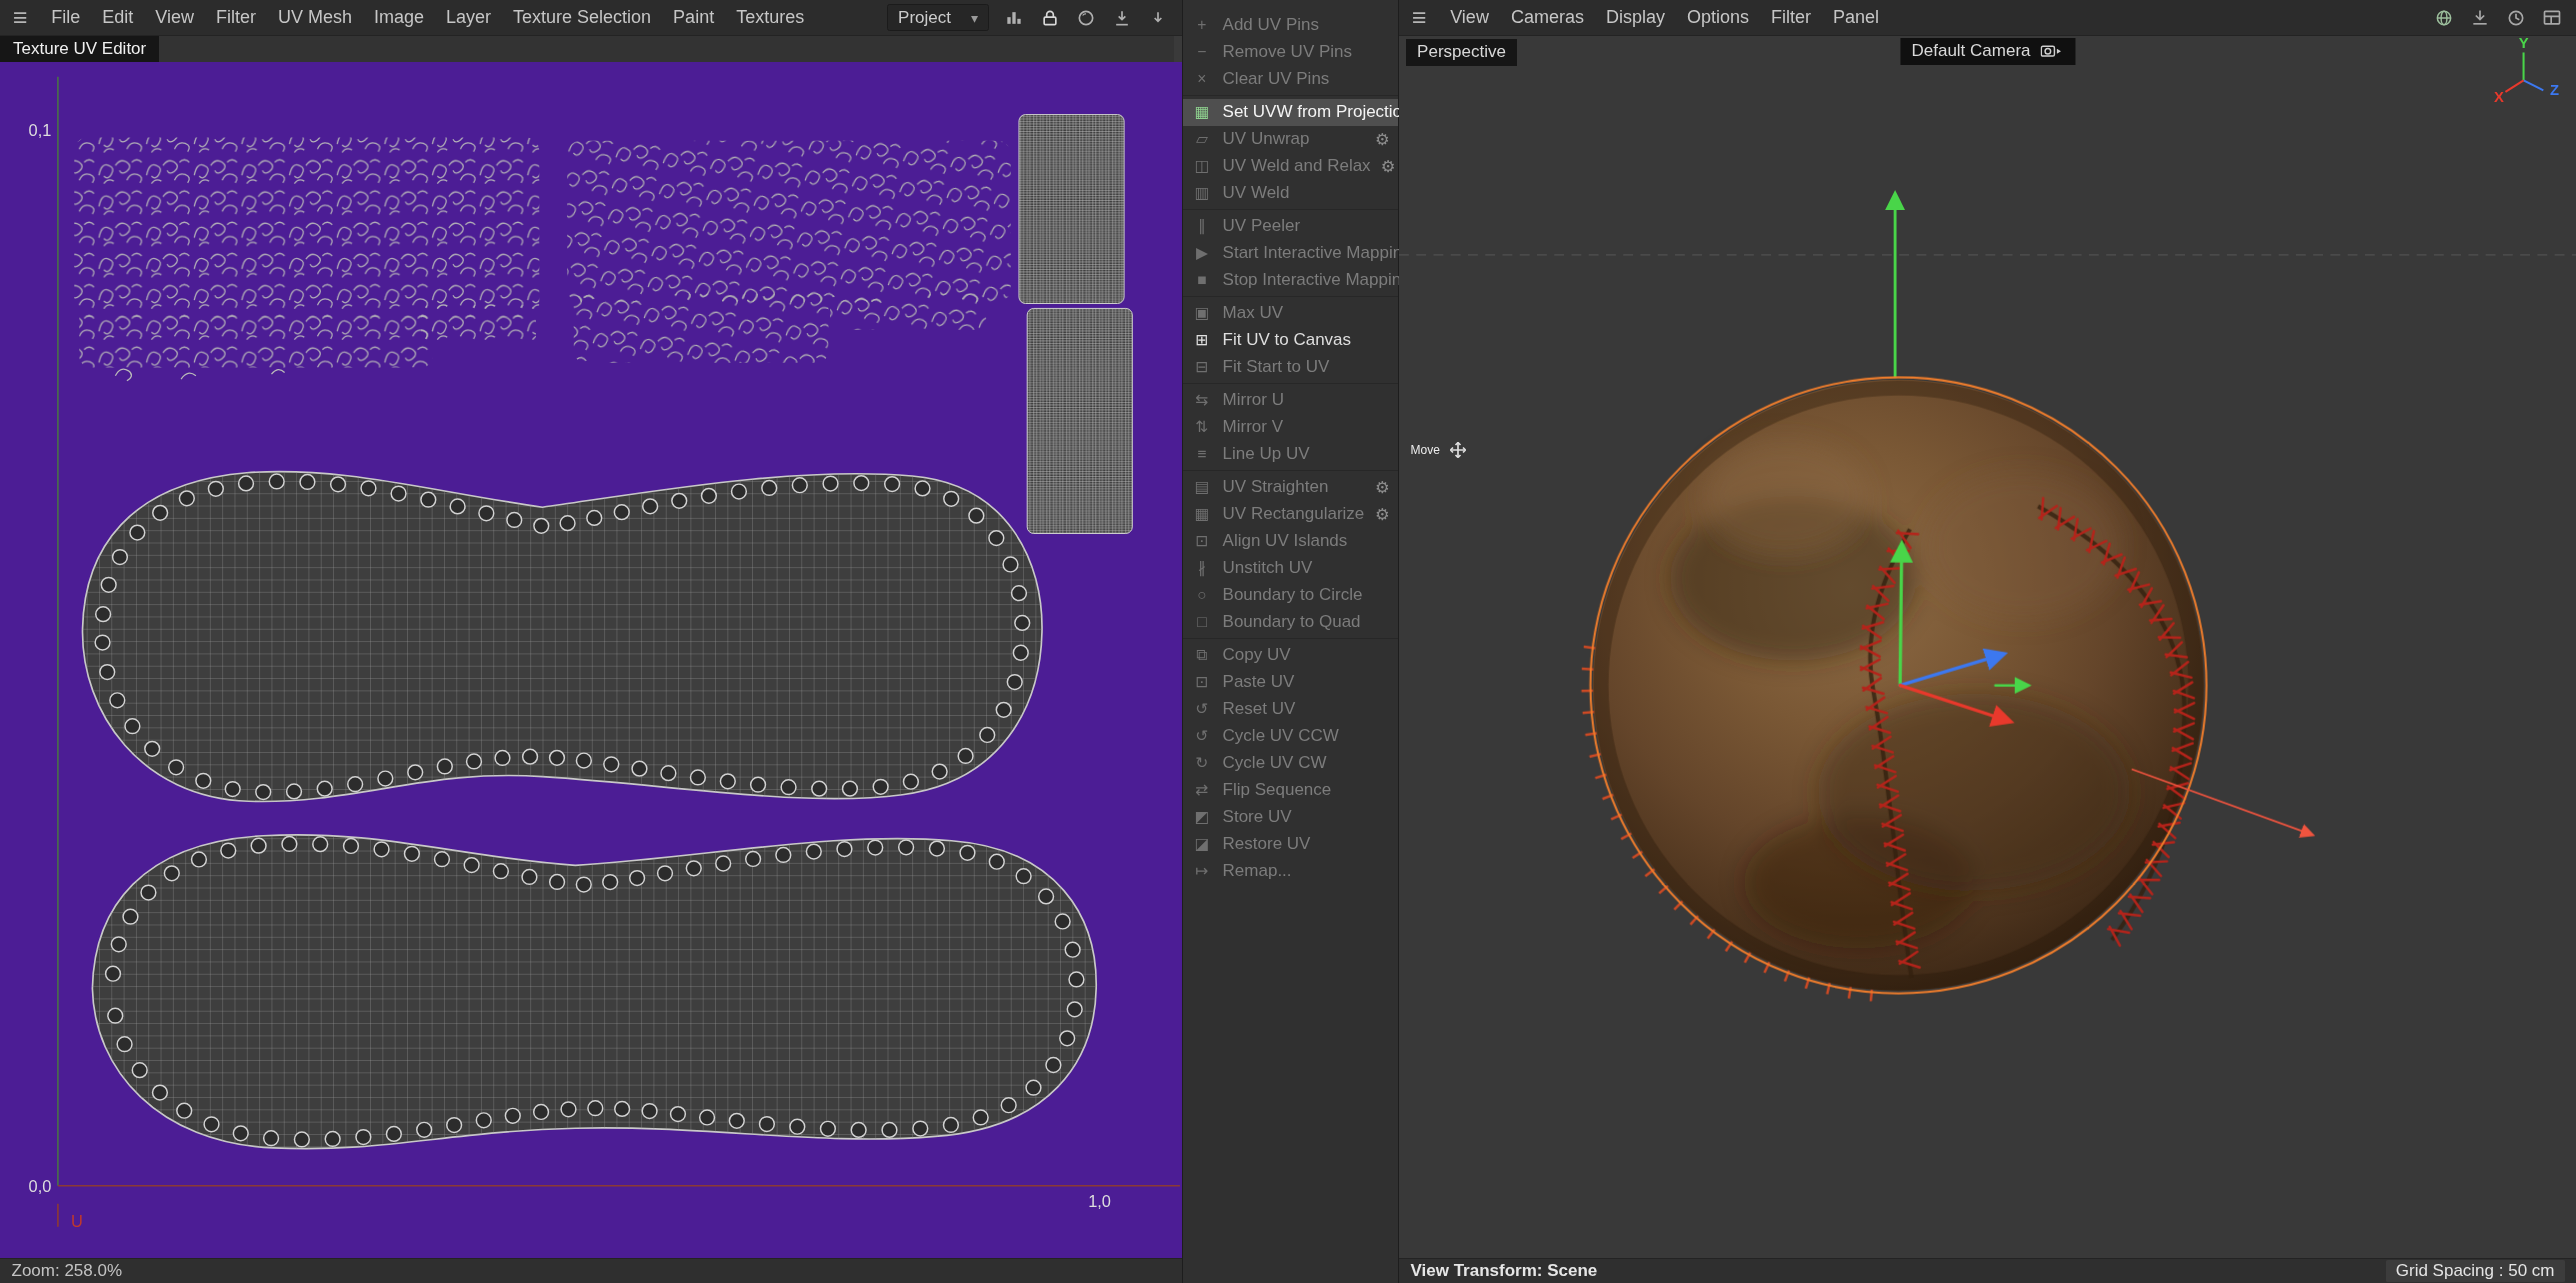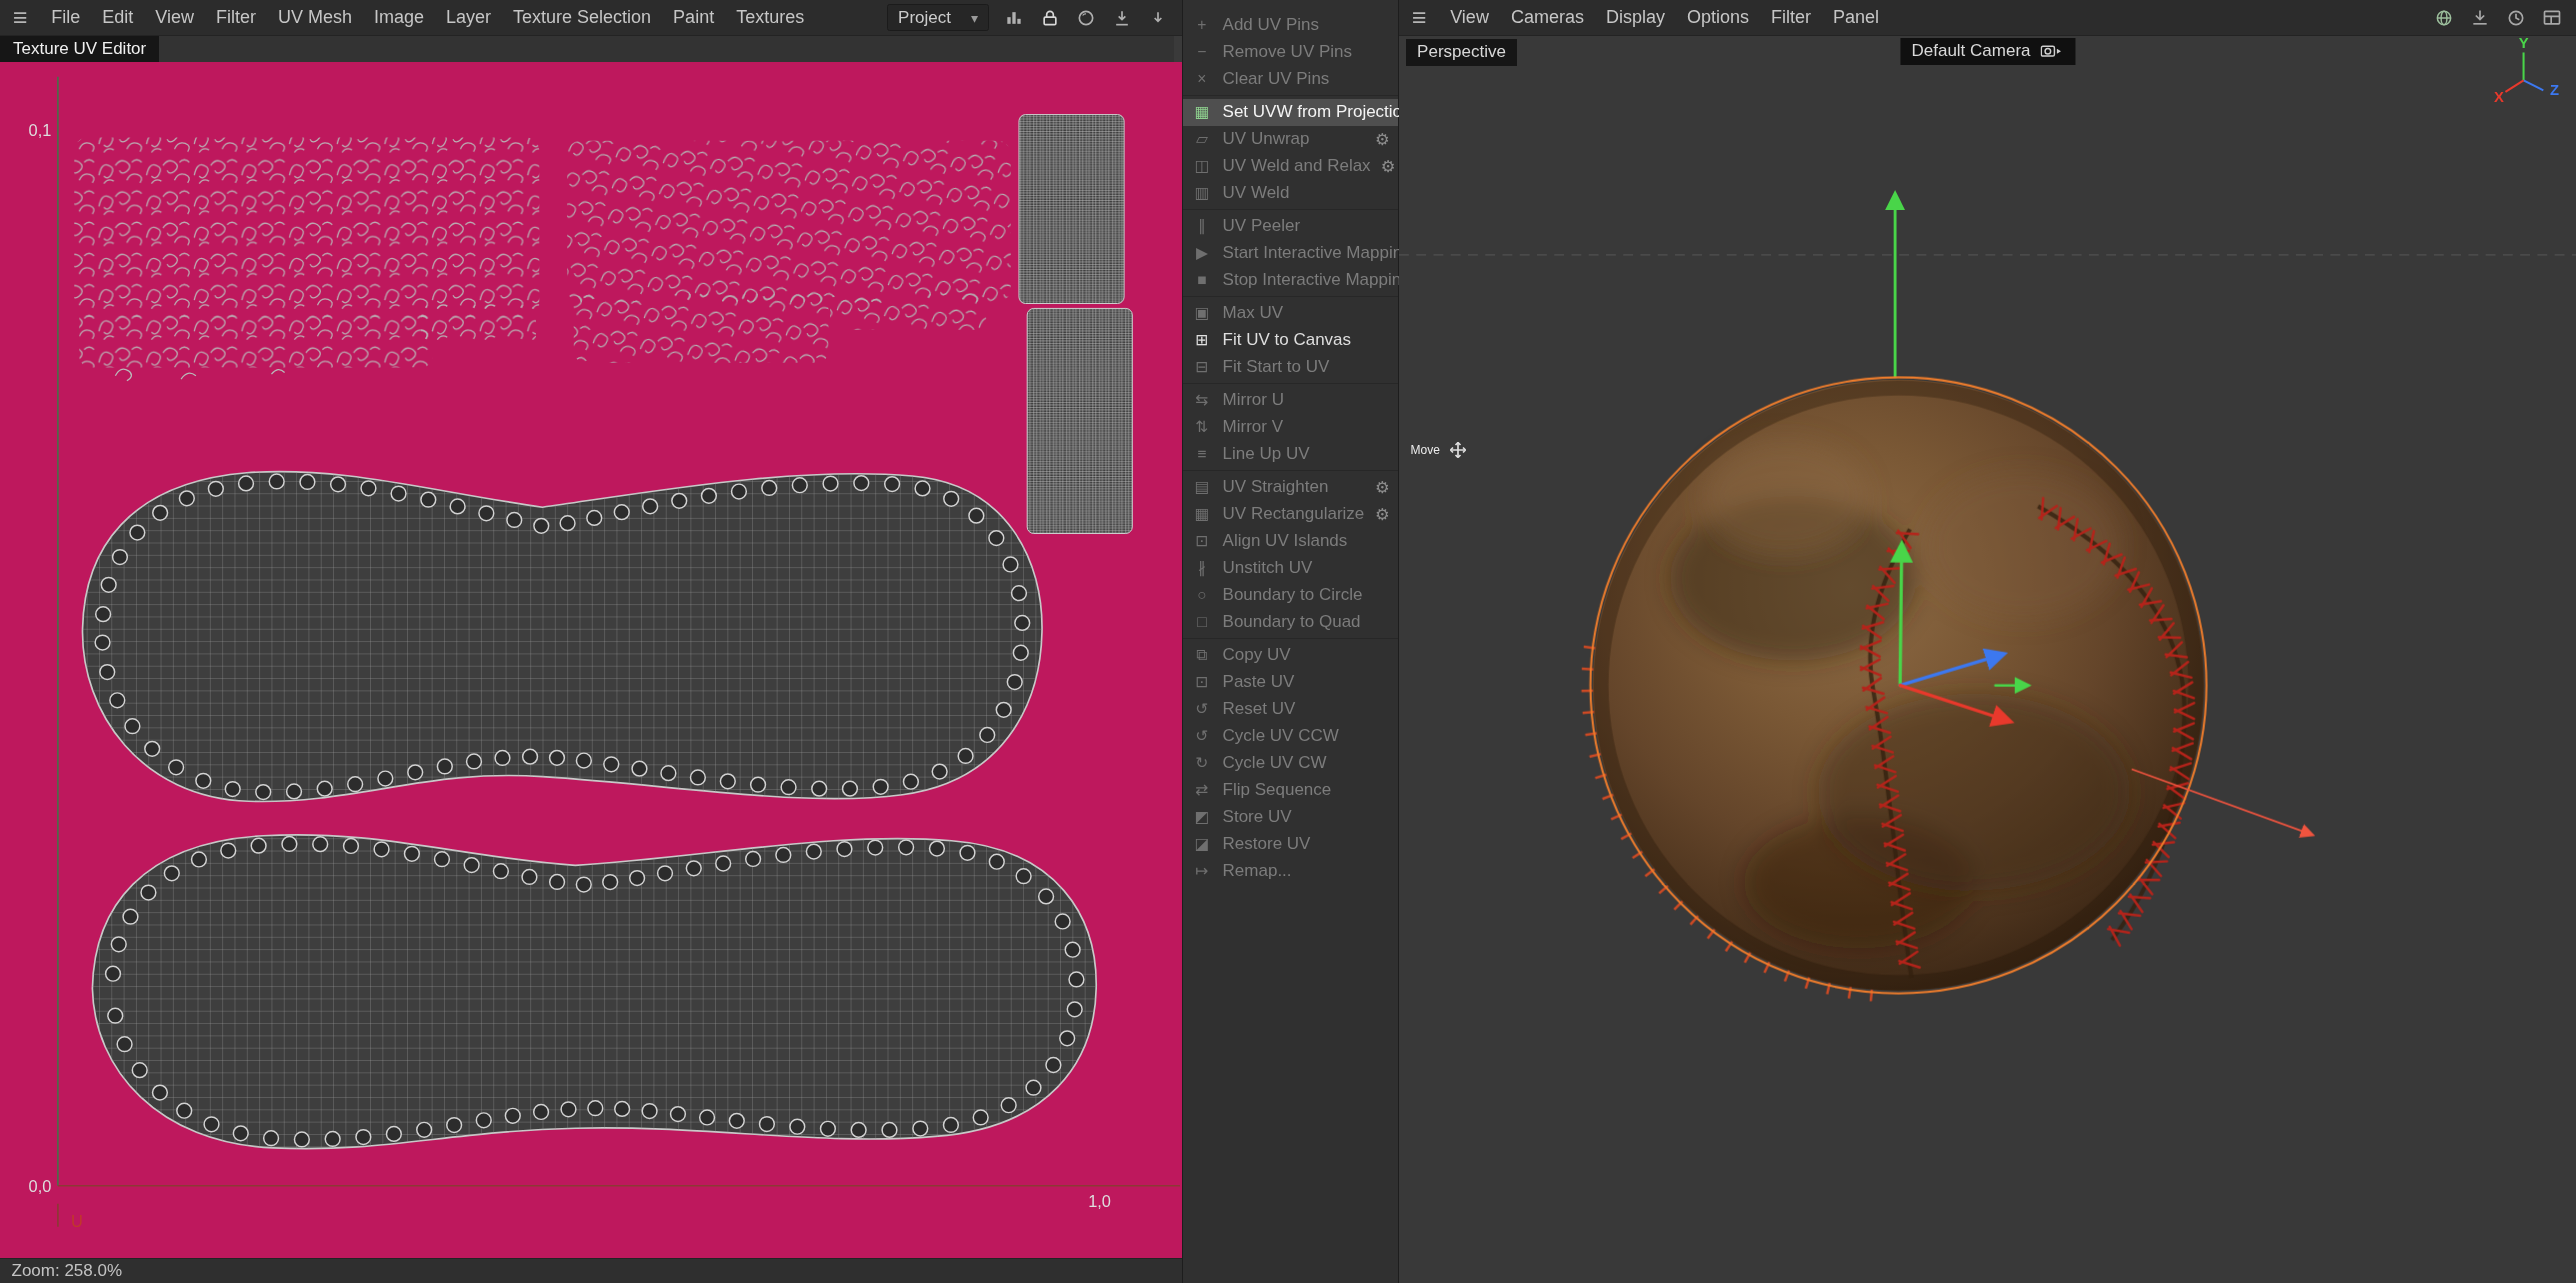--- a/index.html
+++ b/index.html
@@ -22,21 +22,21 @@
   .hamburger{font-size:25px;color:#b5b5b5;margin-right:1.6px;line-height:1;}
   .icon-cluster{margin-left:auto;display:flex;align-items:center;gap:13px;}
   .project-select{display:flex;align-items:center;gap:20px;background:#262626;border:0.8px solid #1b1b1b;border-radius:2.5px;padding:2.5px 10px;font-size:17px;color:#cccccc;}
   .chev{color:#9a9a9a;font-size:14px;}
   .icon-btn{display:flex;align-items:center;justify-content:center;width:23px;height:23px;}
   .icon-btn svg{display:block;}
 
   #tab-strip{position:absolute;top:36px;left:0;right:8px;height:26px;background:#333333;z-index:4;}
   #uv-tab{position:absolute;left:0;top:0;height:26px;display:flex;align-items:center;padding:0 13px;background:#161616;color:#f0f0f0;font-size:17px;}
 
-  #uv-canvas{position:absolute;top:62px;left:0;right:0;bottom:25px;background:#be185d;}
+  #uv-canvas{position:absolute;top:62px;left:0;right:0;bottom:25px;background:#4c1d95;}
   #uv-canvas svg{position:absolute;left:0;top:0;}
   .uv-label{font-size:20px;fill:#dedede;}
   .uv-label-red{font-size:20px;fill:#c0392b;}
 
   .statusbar{
     position:absolute;left:0;right:0;bottom:0;height:25px;background:#2f2f2f;border-top:0.8px solid #232323;
     display:flex;align-items:center;padding:0 11.5px;font-size:17px;color:#c3c3c3;box-sizing:border-box;z-index:6;text-align:right;
   }
   .status-right{margin-left:auto;background:#3c3c3c;color:#e4e4e4;padding:0.8px 10px;border-radius:1.6px;}
   .status-bold{font-weight:700;color:#e6e6e6;}
@@ -751,14 +751,18 @@
 
     <g stroke-linecap="round">
       <line x1="610" y1="790" x2="612" y2="618" stroke-width="4" marker-end="url(#ah-green)" stroke="#49d549"></line>
       <line x1="610" y1="790" x2="736" y2="752" stroke-width="4" marker-end="url(#ah-blue)" stroke="#3c78f0"></line>
       <line x1="610" y1="790" x2="744" y2="834" stroke-width="4" marker-end="url(#ah-red)" stroke="#e8392c"></line>
       <line x1="726" y1="790" x2="766" y2="790" stroke-width="3" marker-end="url(#ah-green)" stroke="#49d549"></line>
     </g>
     <line x1="892" y1="892" x2="1112" y2="972" stroke-width="2" marker-end="url(#ah-longred)" stroke="#f0543f"></line>
   </svg>
 
+  <div class="statusbar">
+    <span class="status-bold">View Transform: Scene</span>
+    <span class="status-right">Grid Spacing : 50 cm</span>
+  </div>
 </div>
 
 
 </body></html>

